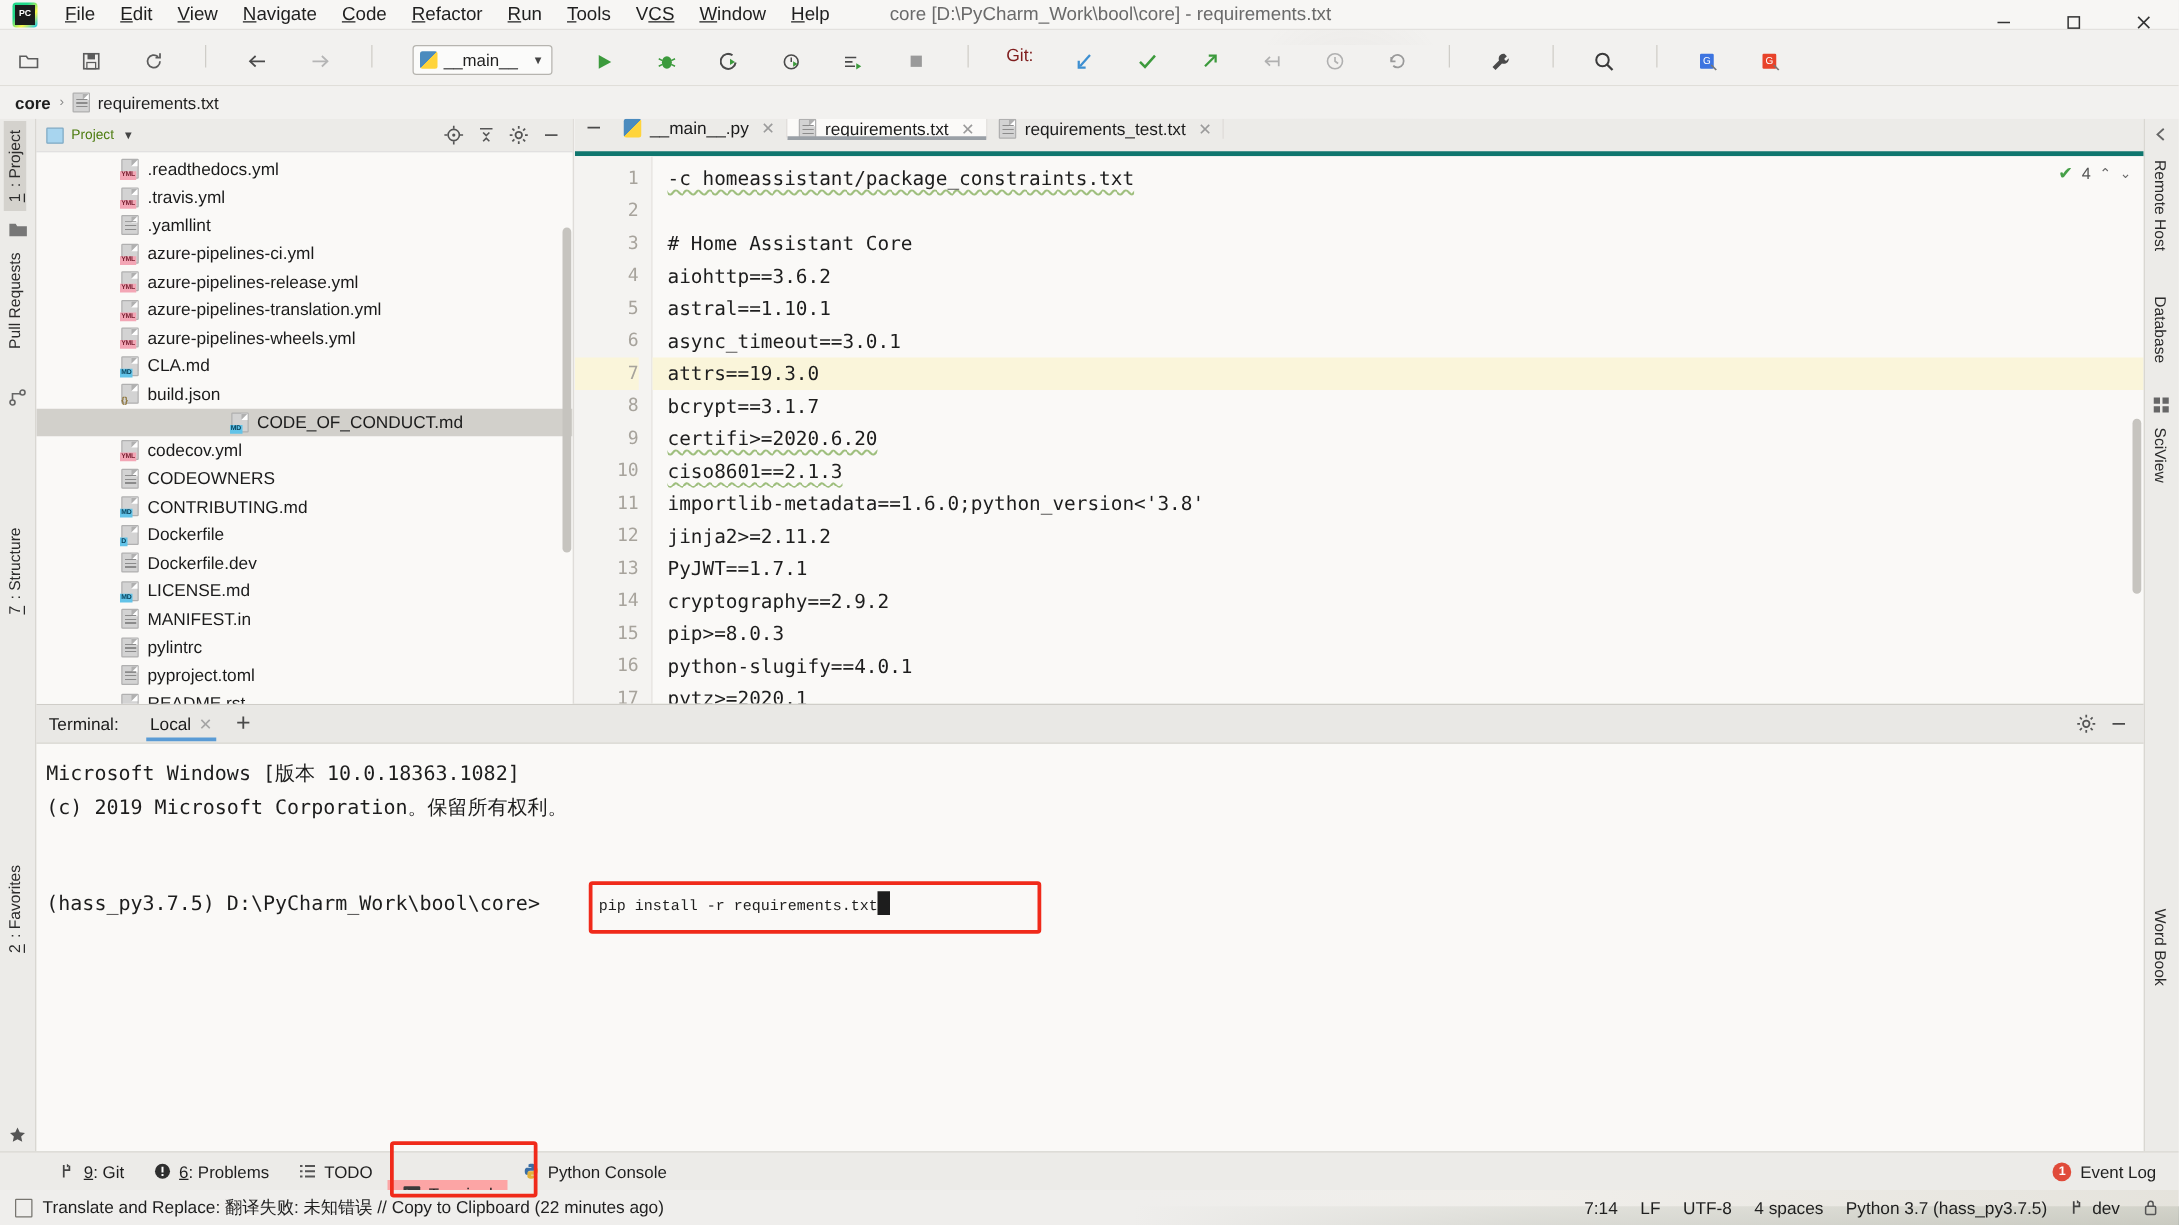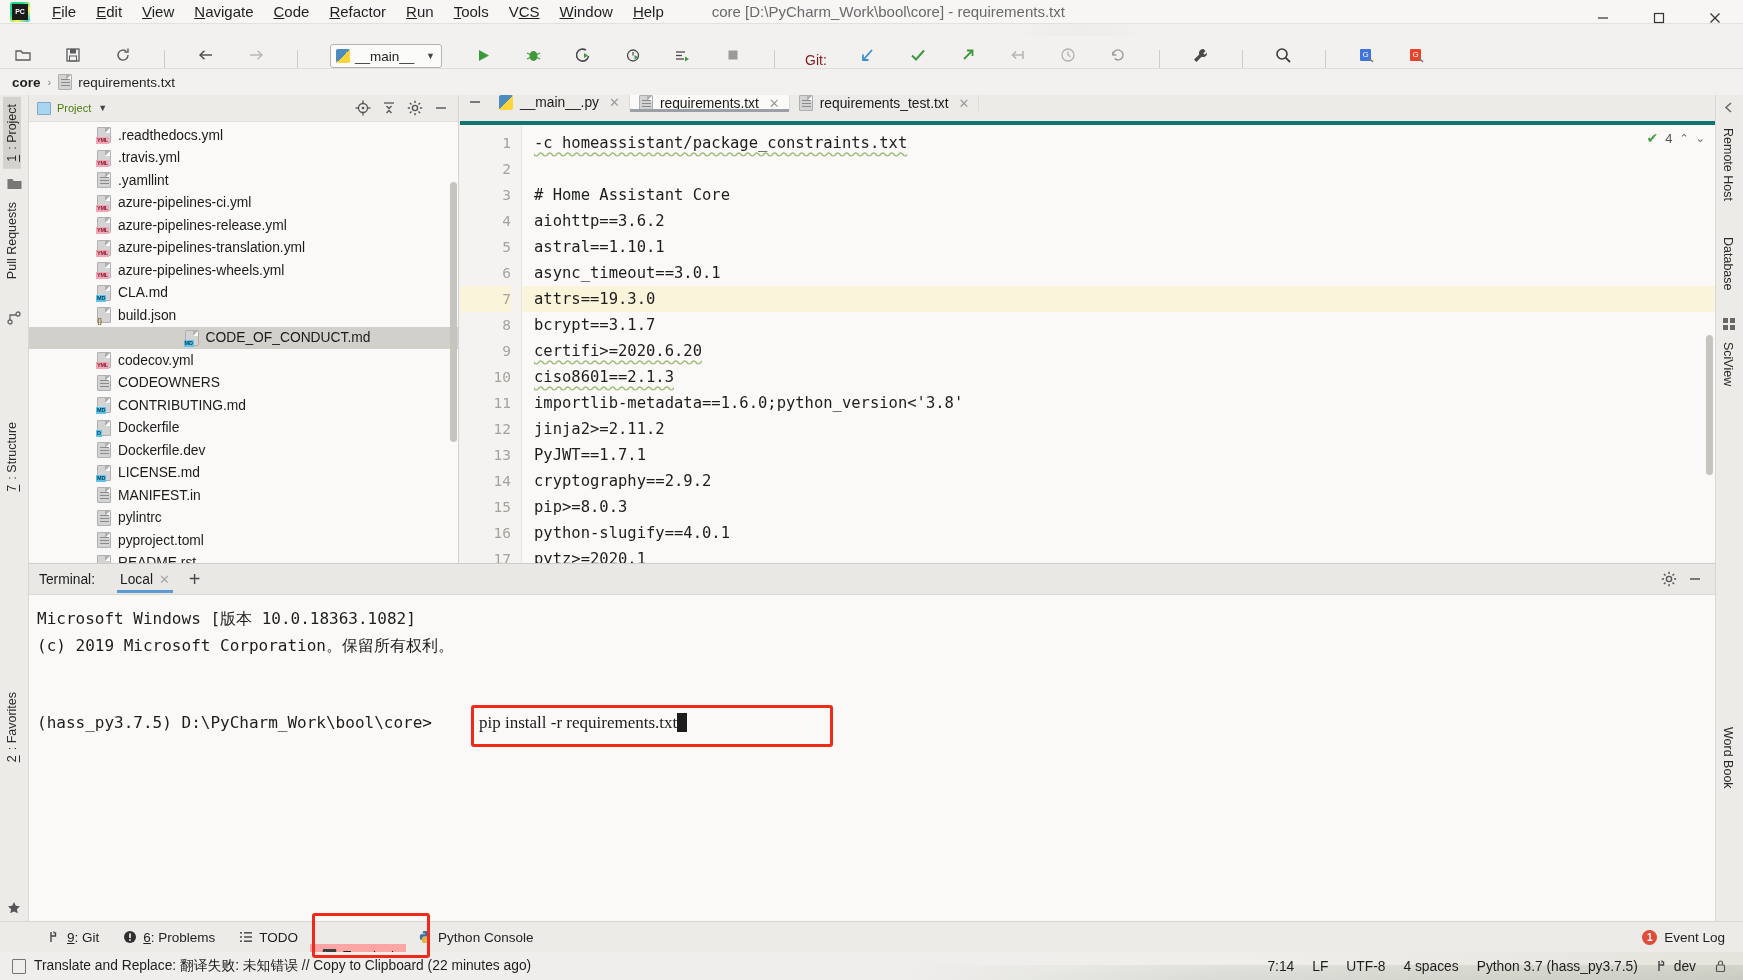--- a/index.html
+++ b/index.html
@@ -60,21 +60,21 @@
     position: absolute; right: 0; top: 0; height: 36px; display: flex; align-items: center;
   }
   .win-btn {
     width: 56px; height: 36px; display: flex; align-items: center; justify-content: center;
     font-size: 15px; color: #333; cursor: default;
   }
 
   
   .toolbar {
     position: absolute; left: 0; top: 36px; width: 1743px; height: 33px;
-    background: #f2f1ef; display: flex; align-items: flex-end; padding-left: 8px;
+    background: #f2f1ef; display: flex; align-items: flex-start; padding-left: 8px;
     border-bottom: 1px solid #e0ded9;
     z-index: 20;
     gap: 20px;
   }
   .tb-btn {
     width: 30px; height: 26px; display: flex; align-items: center; justify-content: center;
     cursor: default; color: #4a4a4a;
   }
   .tb-sep { width: 1px; height: 18px; background: #cfcdc8; margin: 0 6px; }
   .run-config {
@@ -258,21 +258,21 @@
   .tline {
     font-family: "DejaVu Sans Mono", monospace; font-size: 16px; color: #1d1d1d;
     height: 27px; line-height: 27px; white-space: pre;
   }
   .cmd-box {
     position: absolute; left: 442px; top: 110px; width: 362px; height: 42px;
     border: 3px solid #f02a1a; border-radius: 3px; z-index: 3; pointer-events: none;
   }
   .cmd-text {
     position: absolute; left: 450px; top: 118px; z-index: 4;
-    font-family: Liberation Serif, serif; font-size: 17px; color: #1d1d1d; white-space: pre;
+    font-family: Liberation Mono, monospace; font-size: 12px; color: #1d1d1d; white-space: pre;
   }
   .caret {
     display: inline-block; width: 10px; height: 19px; background: #1d1d1d;
     vertical-align: -4px;
   }
   .prompt-line {
     position: absolute; left: 8px; top: 118px;
     font-family: "DejaVu Sans Mono", monospace; font-size: 16px; color: #1d1d1d; white-space: pre;
   }
 

